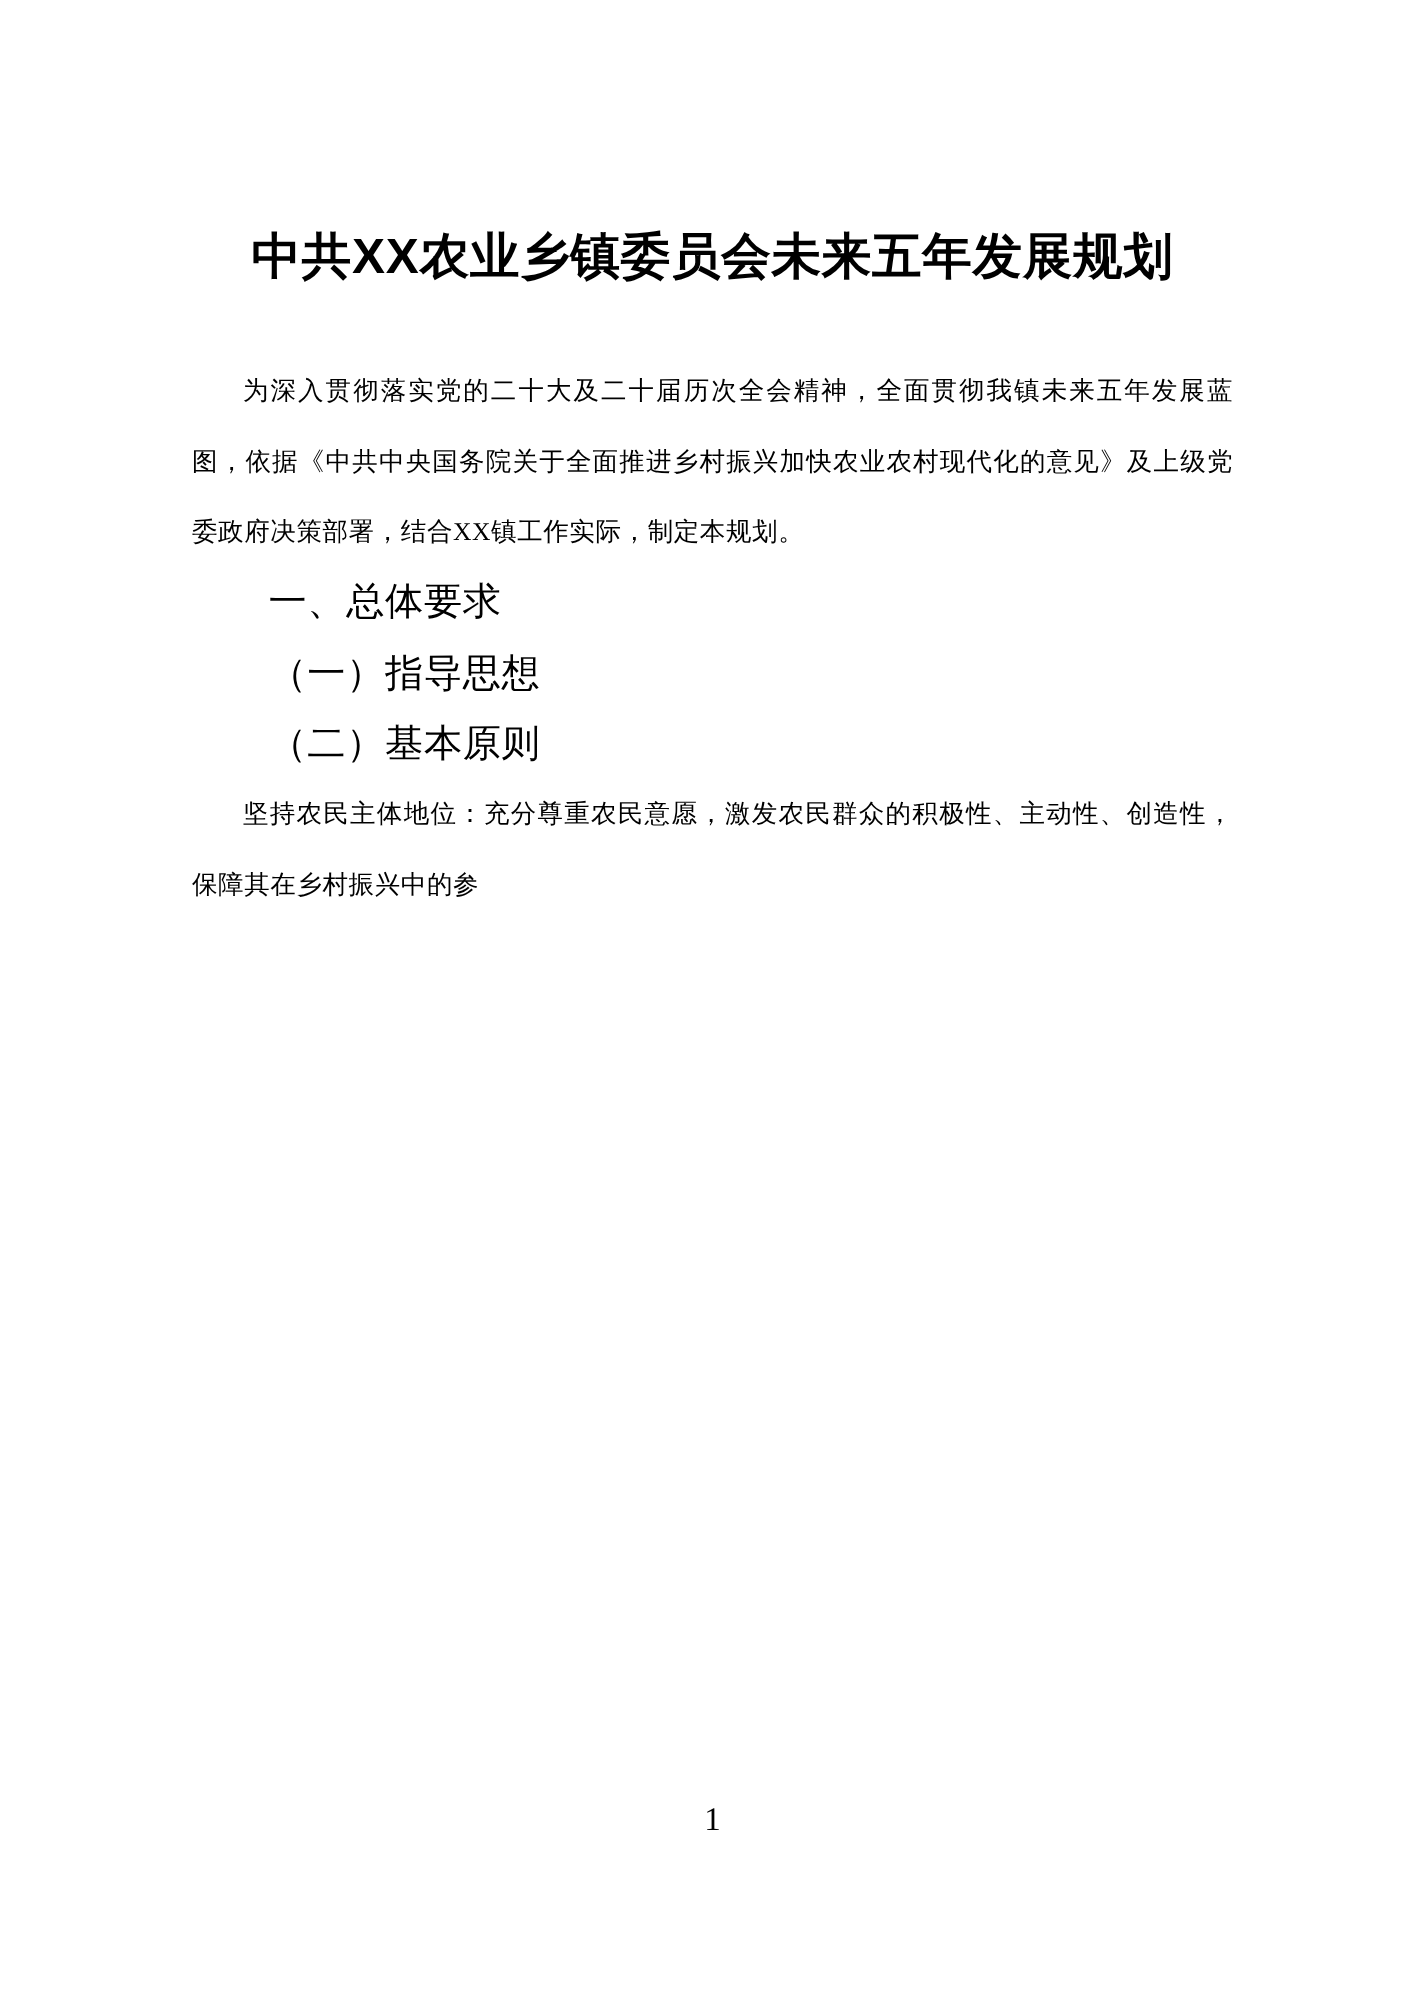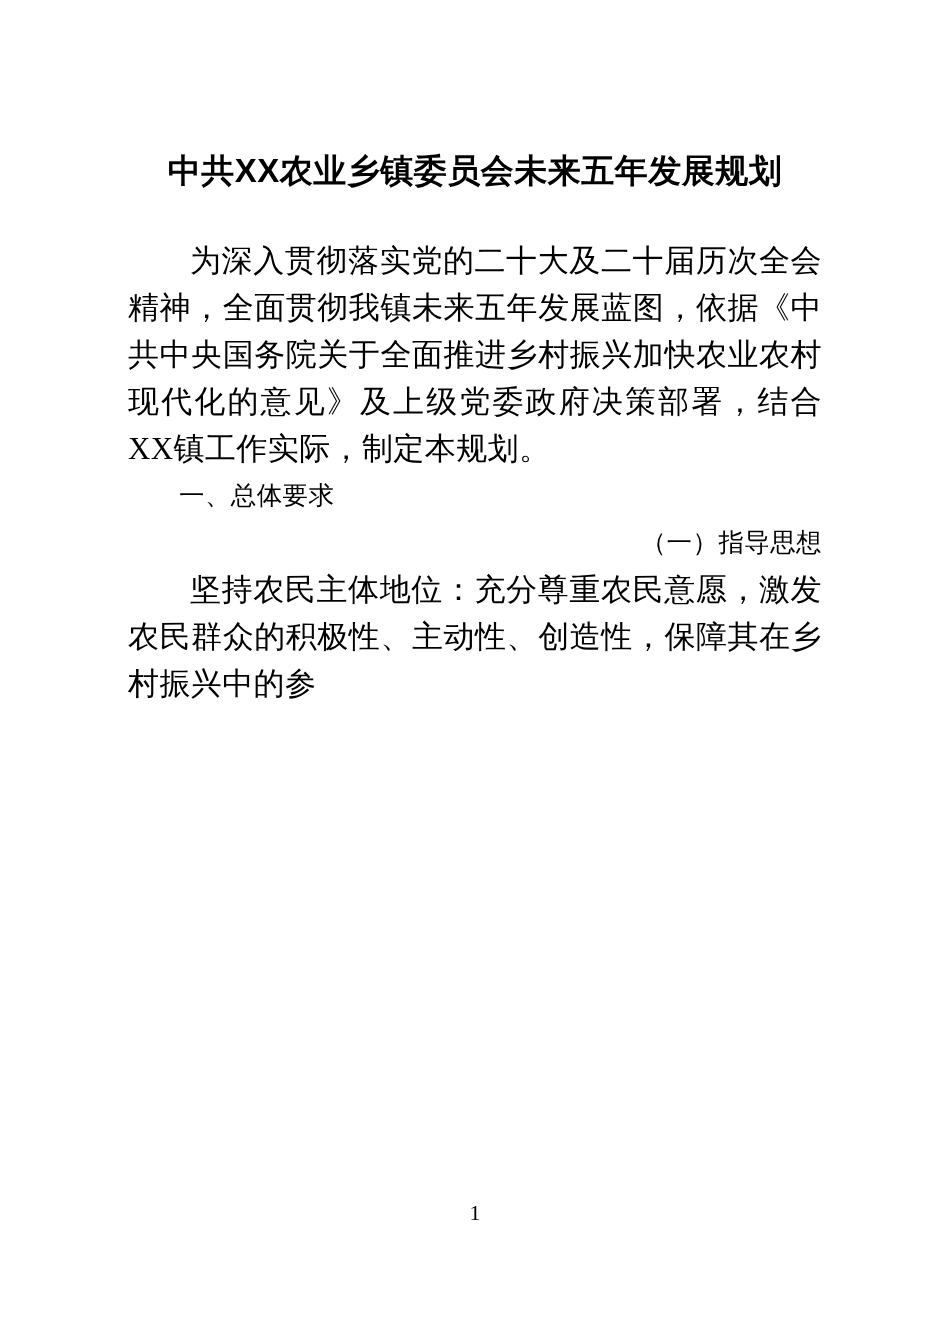--- a/index.html
+++ b/index.html
@@ -23,21 +23,21 @@
     font-family: "Liberation Sans", "DejaVu Sans", sans-serif;
     font-weight: bold;
     font-size: 33px;
     line-height: 1.25;
     text-align: center;
     letter-spacing: 0.5px;
     margin: 0 0 46px 0;
     white-space: nowrap;
   }
   .para {
-    font-size: 31px;
+    font-size: 17px;
     line-height: 47px;
     text-align: justify;
     text-justify: inter-ideograph;
     text-indent: 2em;
     margin: 0;
     letter-spacing: 0.4px;
   }
   .heading1 {
     font-family: "Liberation Sans", "DejaVu Sans", sans-serif;
     font-weight: normal;
@@ -46,21 +46,20 @@
     text-indent: 2em;
     margin: 0;
     letter-spacing: 0.4px;
   }
   .heading2 {
     font-size: 25.5px;
     line-height: 47px;
     text-indent: 2em;
     margin: 0;
     letter-spacing: 0.4px;
-    text-align: right;
   }
   .page-number {
     position: absolute;
     left: 0;
     right: 0;
     bottom: 118px;
     text-align: center;
     font-size: 22px;
     font-family: "Liberation Serif", "DejaVu Serif", serif;
   }
@@ -72,19 +71,20 @@
 
   <h1 class="doc-title">中共XX农业乡镇委员会未来五年发展规划</h1>
 
   <p class="para">为深入贯彻落实党的二十大及二十届历次全会精神，全面贯彻我镇未来五年发展蓝图，依据《中共中央国务院关于全面推进乡村振兴加快农业农村现代化的意见》及上级党委政府决策部署，结合XX镇工作实际，制定本规划。</p>
 
   <p class="heading1">一、总体要求</p>
 
   <p class="heading2">（一）指导思想</p>
 
 
+  <p class="heading2">（二）基本原则</p>
 
 
   <p class="para">坚持农民主体地位：充分尊重农民意愿，激发农民群众的积极性、主动性、创造性，保障其在乡村振兴中的参</p>
 
   <div class="page-number">1</div>
 
 </div>
 
 </body></html>

